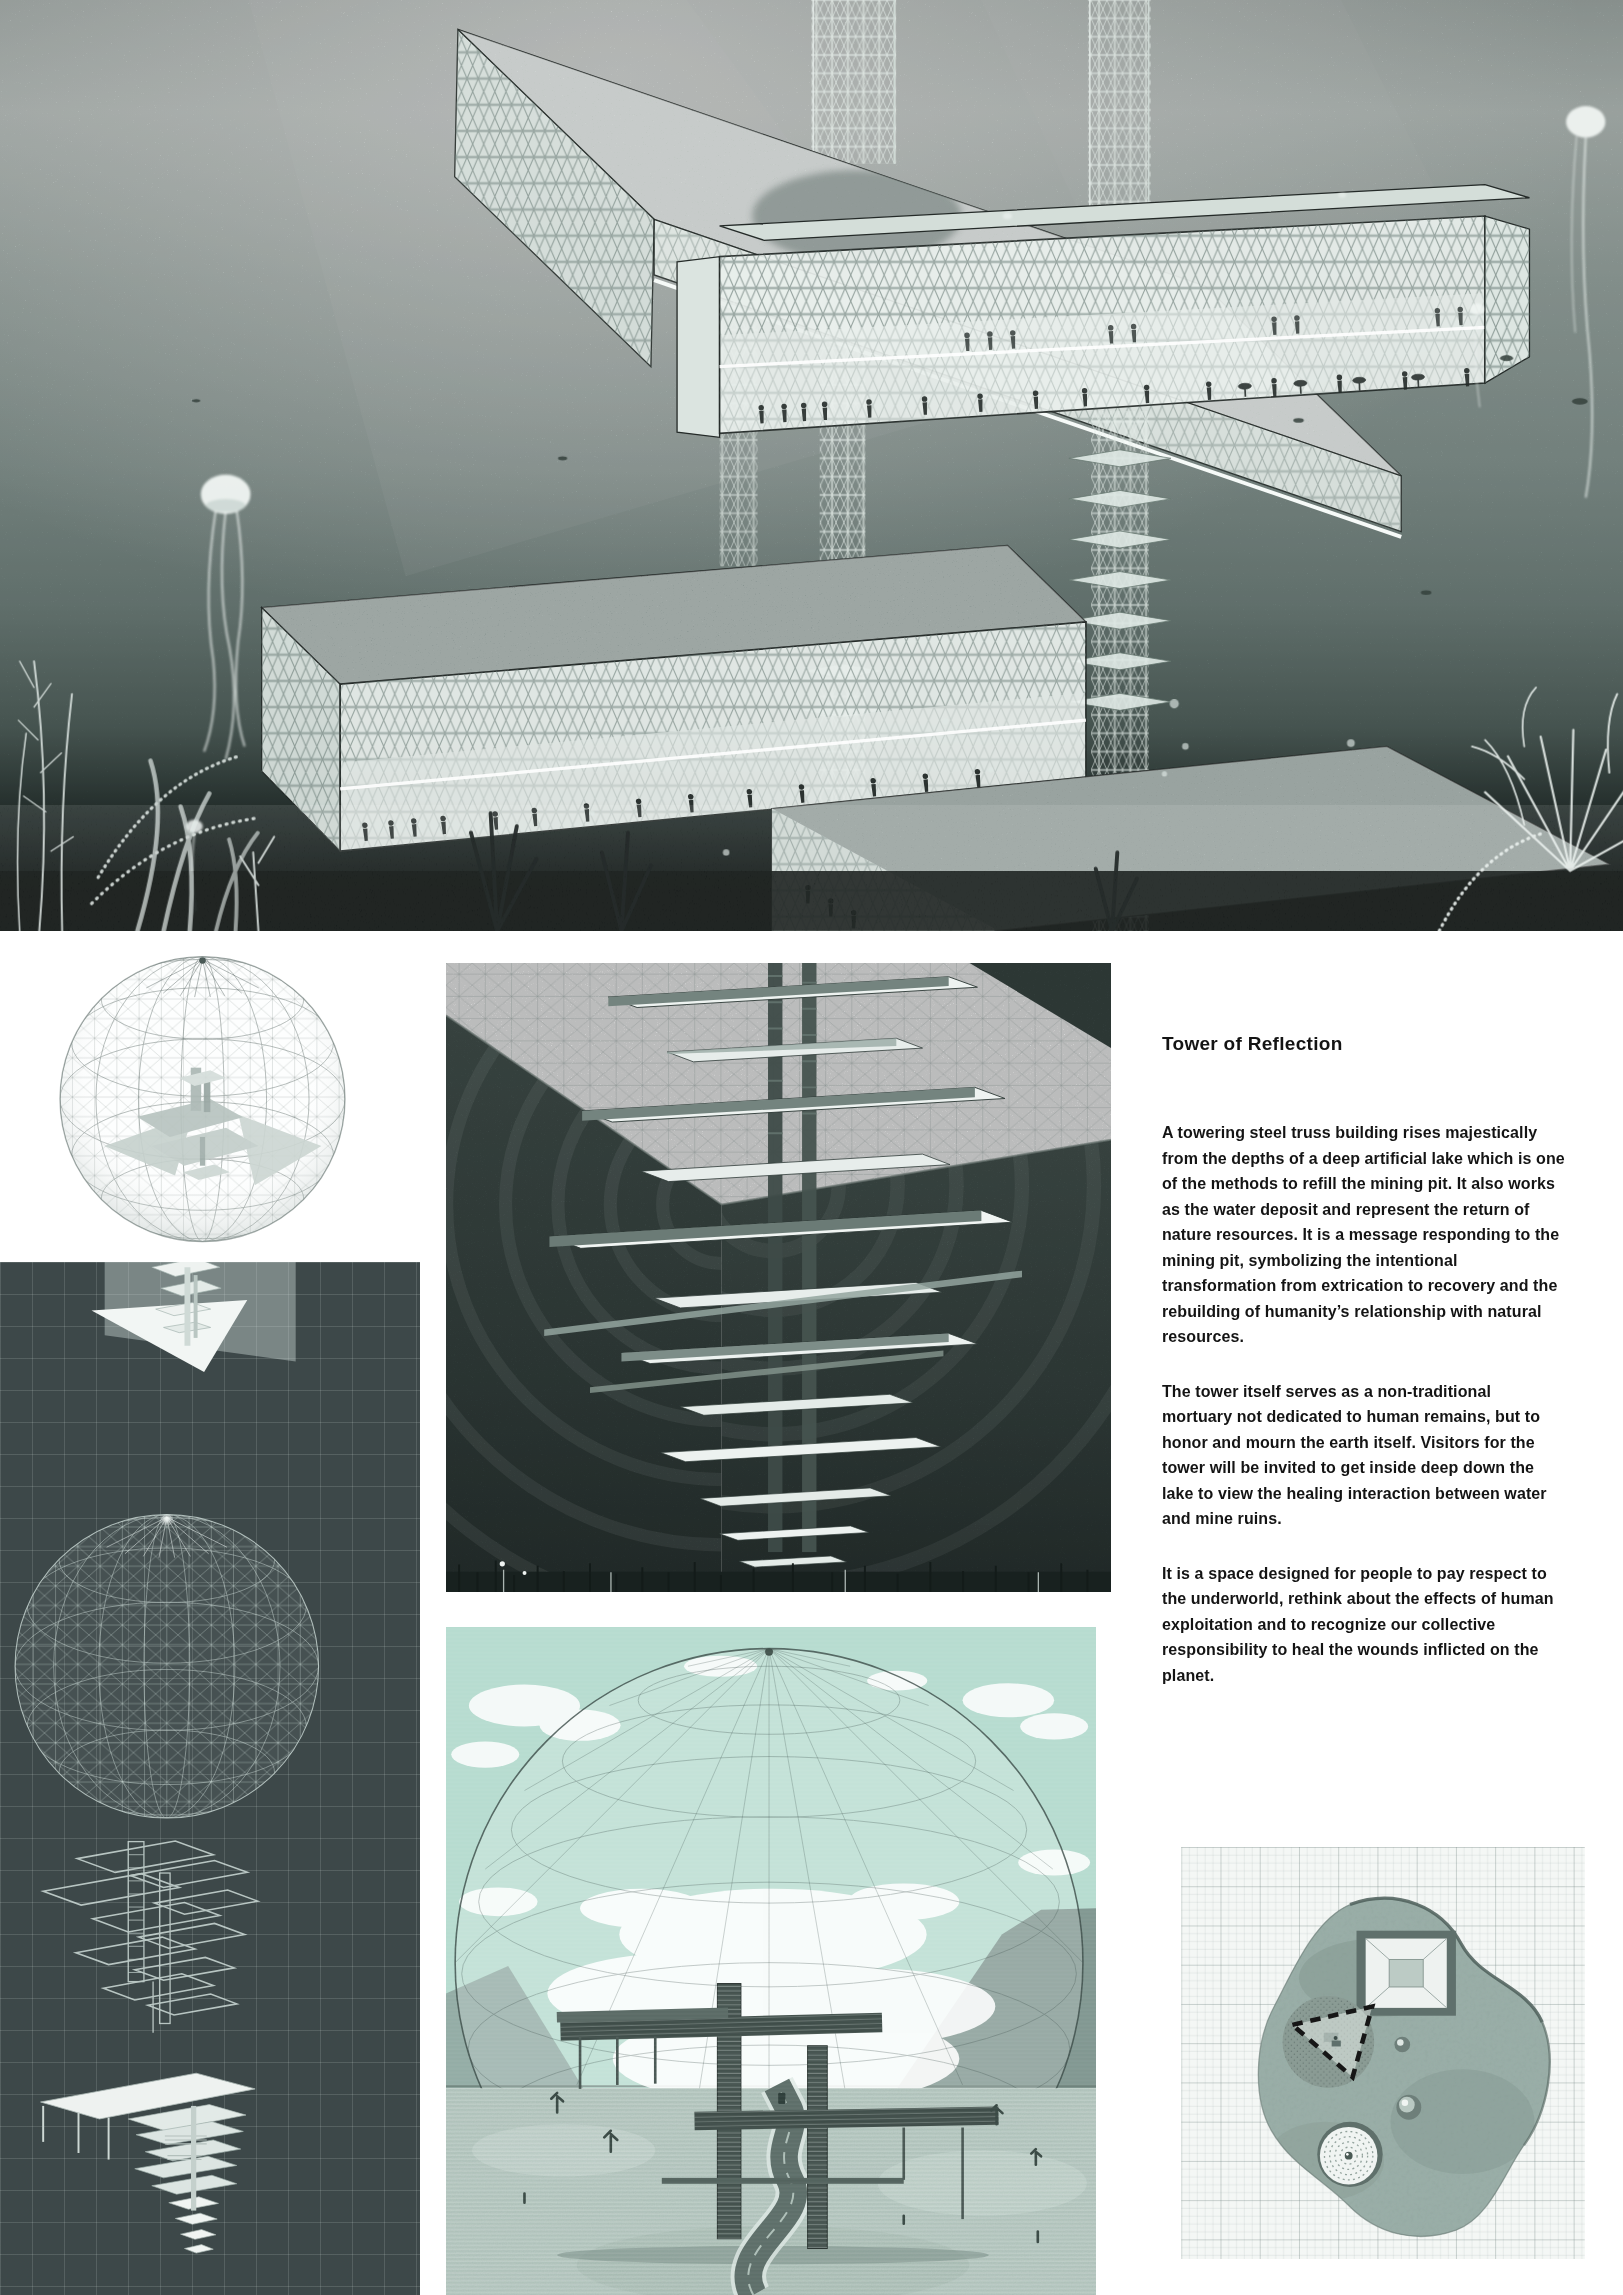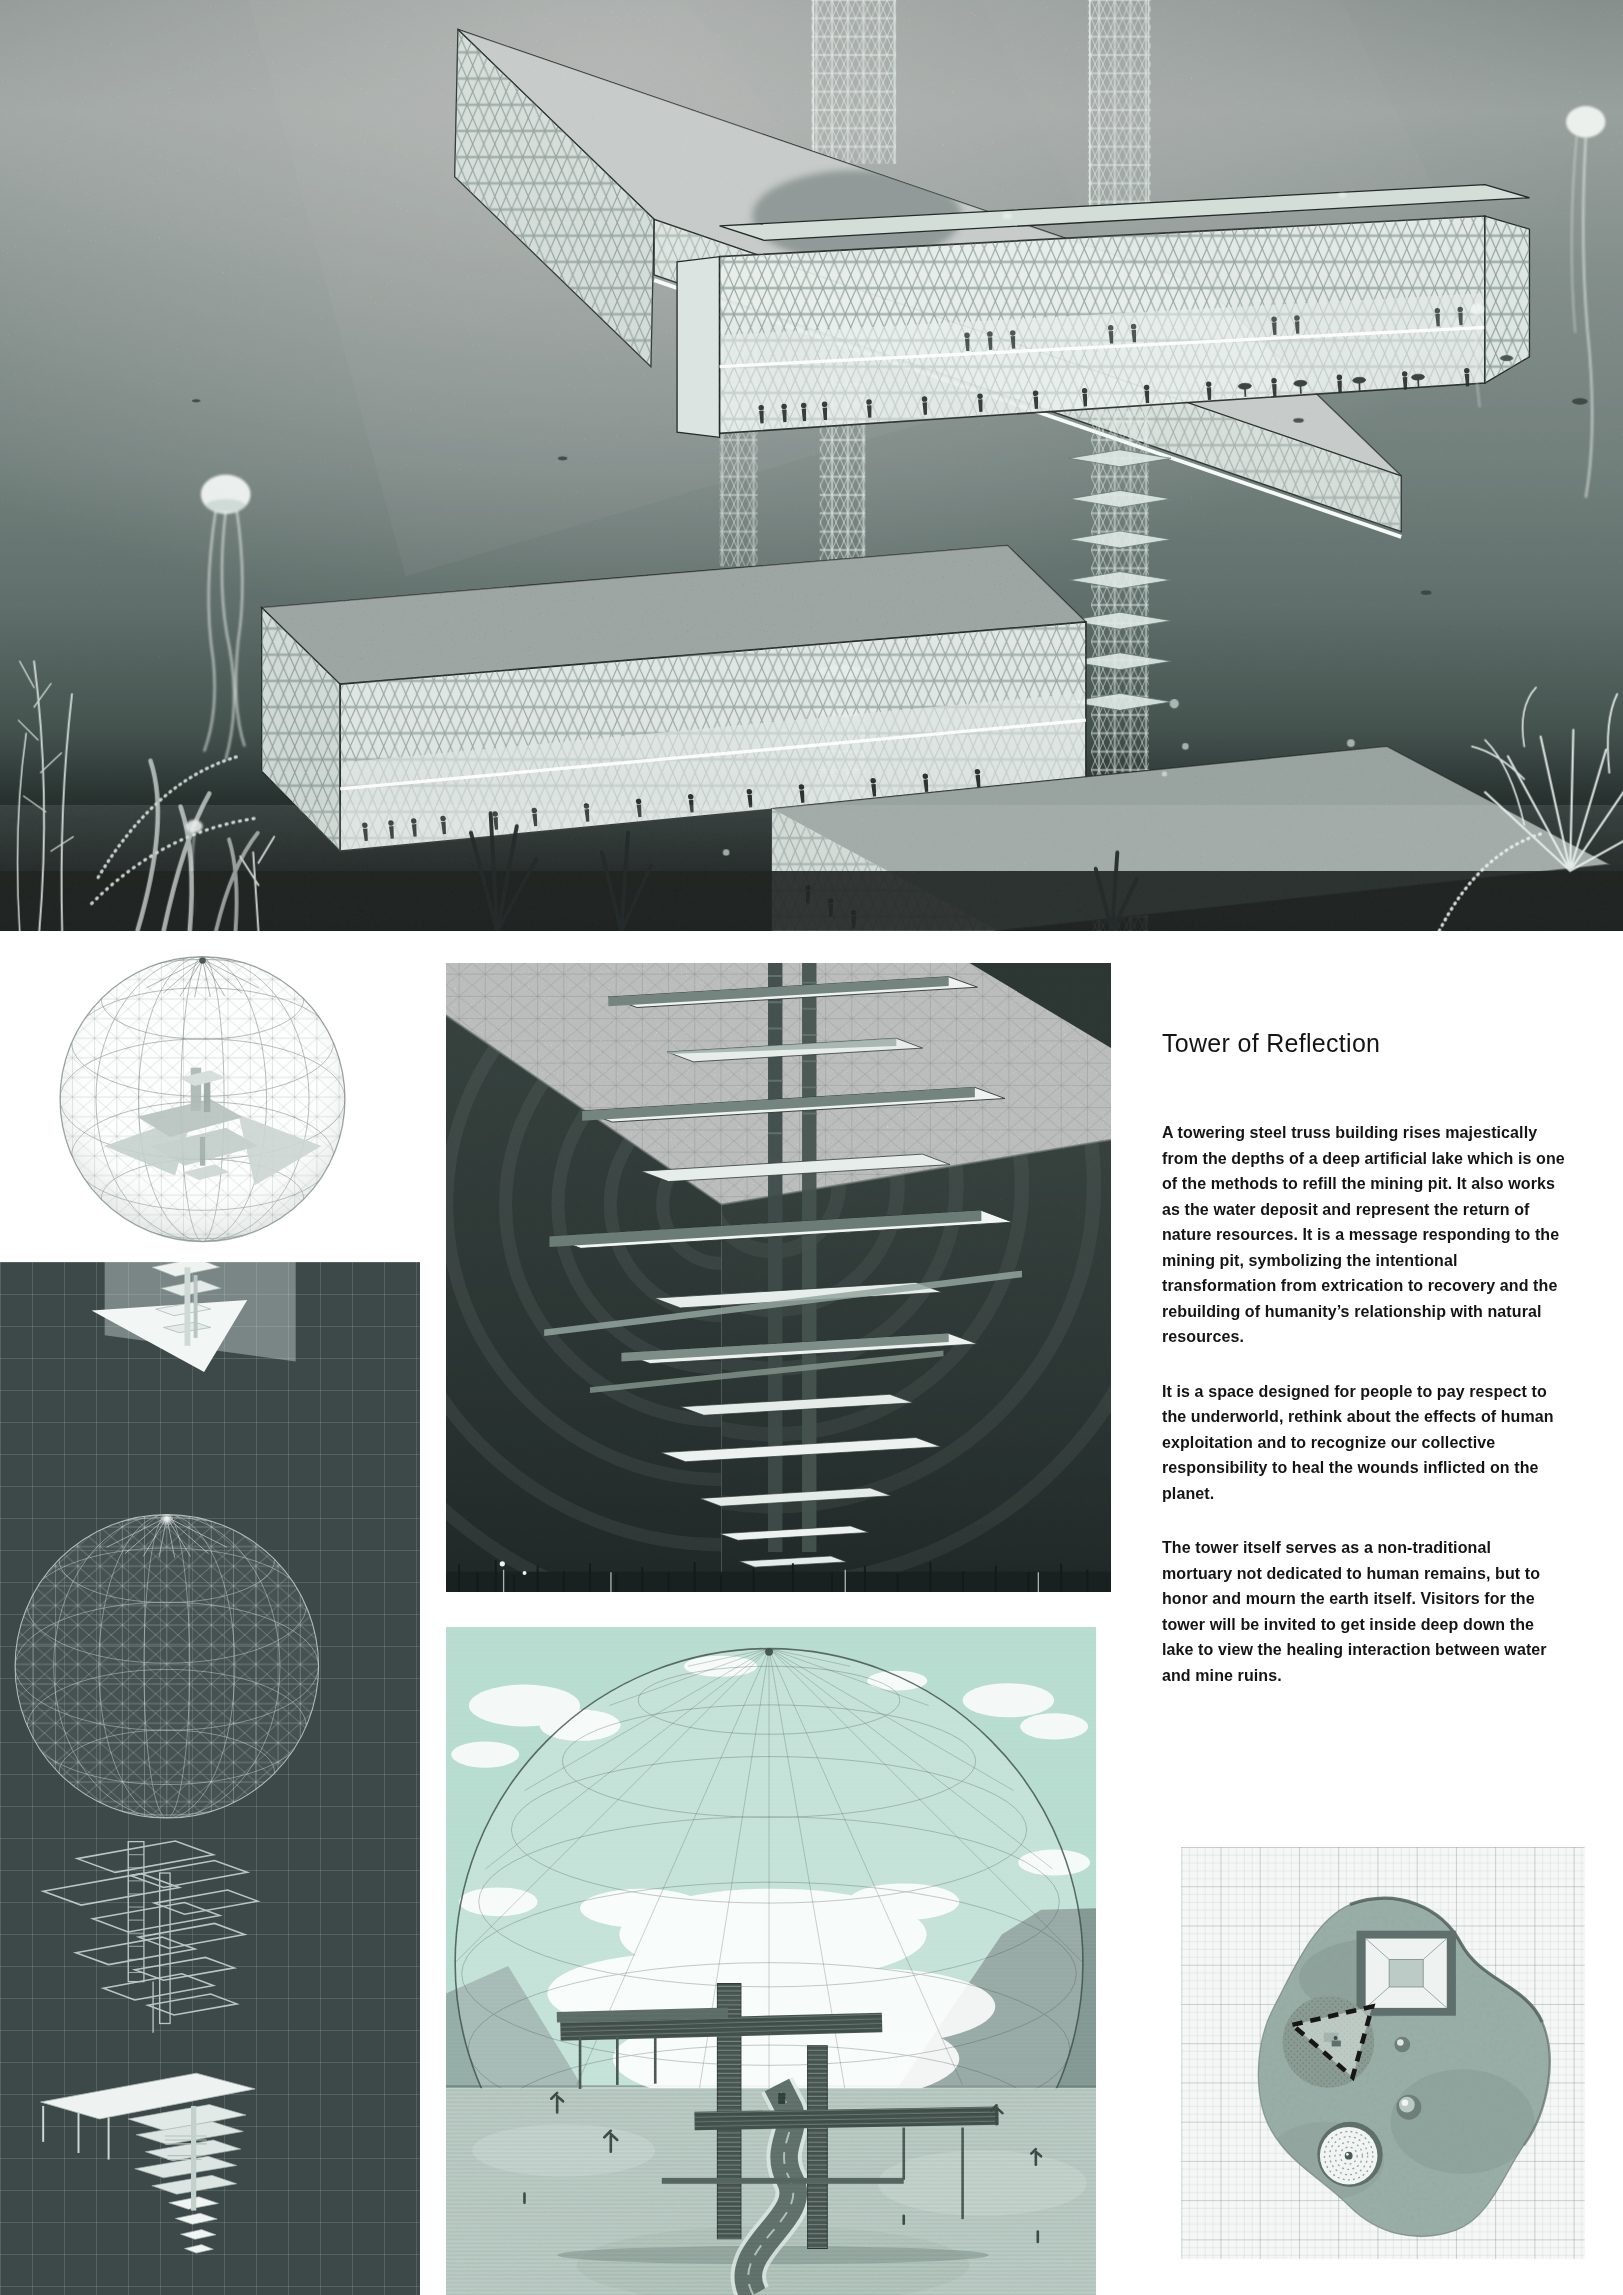--- a/index.html
+++ b/index.html
@@ -17,21 +17,21 @@
   .sphere-top{left:39px;top:950px;width:327px;height:302px}
   .dark-panel{left:0;top:1262px;width:420px;height:1034px;background-color:var(--panel_dark);
     background-image:linear-gradient(rgba(214,226,222,.16) 1.3px,transparent 1.3px),
                      linear-gradient(90deg,rgba(214,226,222,.16) 1.3px,transparent 1.3px);
     background-size:32px 32px;}
   .dark-panel svg{position:absolute;inset:0}
   .pit{left:446px;top:963px;width:665px;height:629px}
   .dome{left:446px;top:1627px;width:650px;height:668px}
   .siteplan{left:1181px;top:1847px;width:404px;height:412px}
   .article{left:1162px;top:1029px;width:424px;color:var(--ink)}
-  .article h1{font-size:25px;font-weight:400;letter-spacing:0.3px;line-height:29px;margin-bottom:62px}
+  .article h1{font-size:19px;font-weight:700;letter-spacing:0.3px;line-height:29px;margin-bottom:62px}
   .article p{width:403px;font-size:16px;font-weight:700;line-height:25.5px;margin-bottom:29px;letter-spacing:0.1px}
 </style>
 </head>
 <body>
 
 <div class="page">
 
   <figure class="abs hero">
     <svg viewBox="0 0 2481 1422" preserveAspectRatio="none">
       <defs>
@@ -649,22 +649,22 @@
         <path d="M902,822 v-18 m0,-6 l-7,7 m7,-3 l8,7"></path>
         <path d="M120,880 v-14 M905,940 v-16 M700,912 v-12"></path>
       </g>
       <rect width="994" height="1021" fill="url(#scan)" opacity=".16"></rect>
     </svg>
   </figure>
 
   <aside class="abs article">
     <h1>Tower of Reflection</h1>
     <p>A towering steel truss building rises majestically from the depths of a deep artificial lake which is one of the methods to refill the mining pit. It also works as the water deposit and represent the return of nature resources. It is a message responding to the mining pit, symbolizing the intentional transformation from extrication to recovery and the rebuilding of humanity’s relationship with natural resources.</p>
+    <p>The tower itself serves as a non-traditional mortuary not dedicated to human remains, but to honor and mourn the earth itself. Visitors for the tower will be invited to get inside deep down the lake to view the healing interaction between water and mine ruins.</p>
     <p>It is a space designed for people to pay respect to the underworld, rethink about the effects of human exploitation and to recognize our collective responsibility to heal the wounds inflicted on the planet.</p>
-    <p>The tower itself serves as a non-traditional mortuary not dedicated to human remains, but to honor and mourn the earth itself. Visitors for the tower will be invited to get inside deep down the lake to view the healing interaction between water and mine ruins.</p>
   </aside>
 
   <figure class="abs siteplan">
     <svg viewBox="0 0 617 630">
       <defs>
         <pattern id="gp" width="60" height="60" patternUnits="userSpaceOnUse">
           <path d="M0,.5H60 M0,12.5H60 M0,24.5H60 M0,36.5H60 M0,48.5H60 M.5,0V60 M12.5,0V60 M24.5,0V60 M36.5,0V60 M48.5,0V60" stroke="rgba(110,130,124,.18)" stroke-width="1" fill="none"></path>
           <path d="M0,.5H60 M.5,0V60" stroke="rgba(110,130,124,.38)" stroke-width="1.3" fill="none"></path>
         </pattern>
         <pattern id="dotp" width="9" height="9" patternUnits="userSpaceOnUse">

